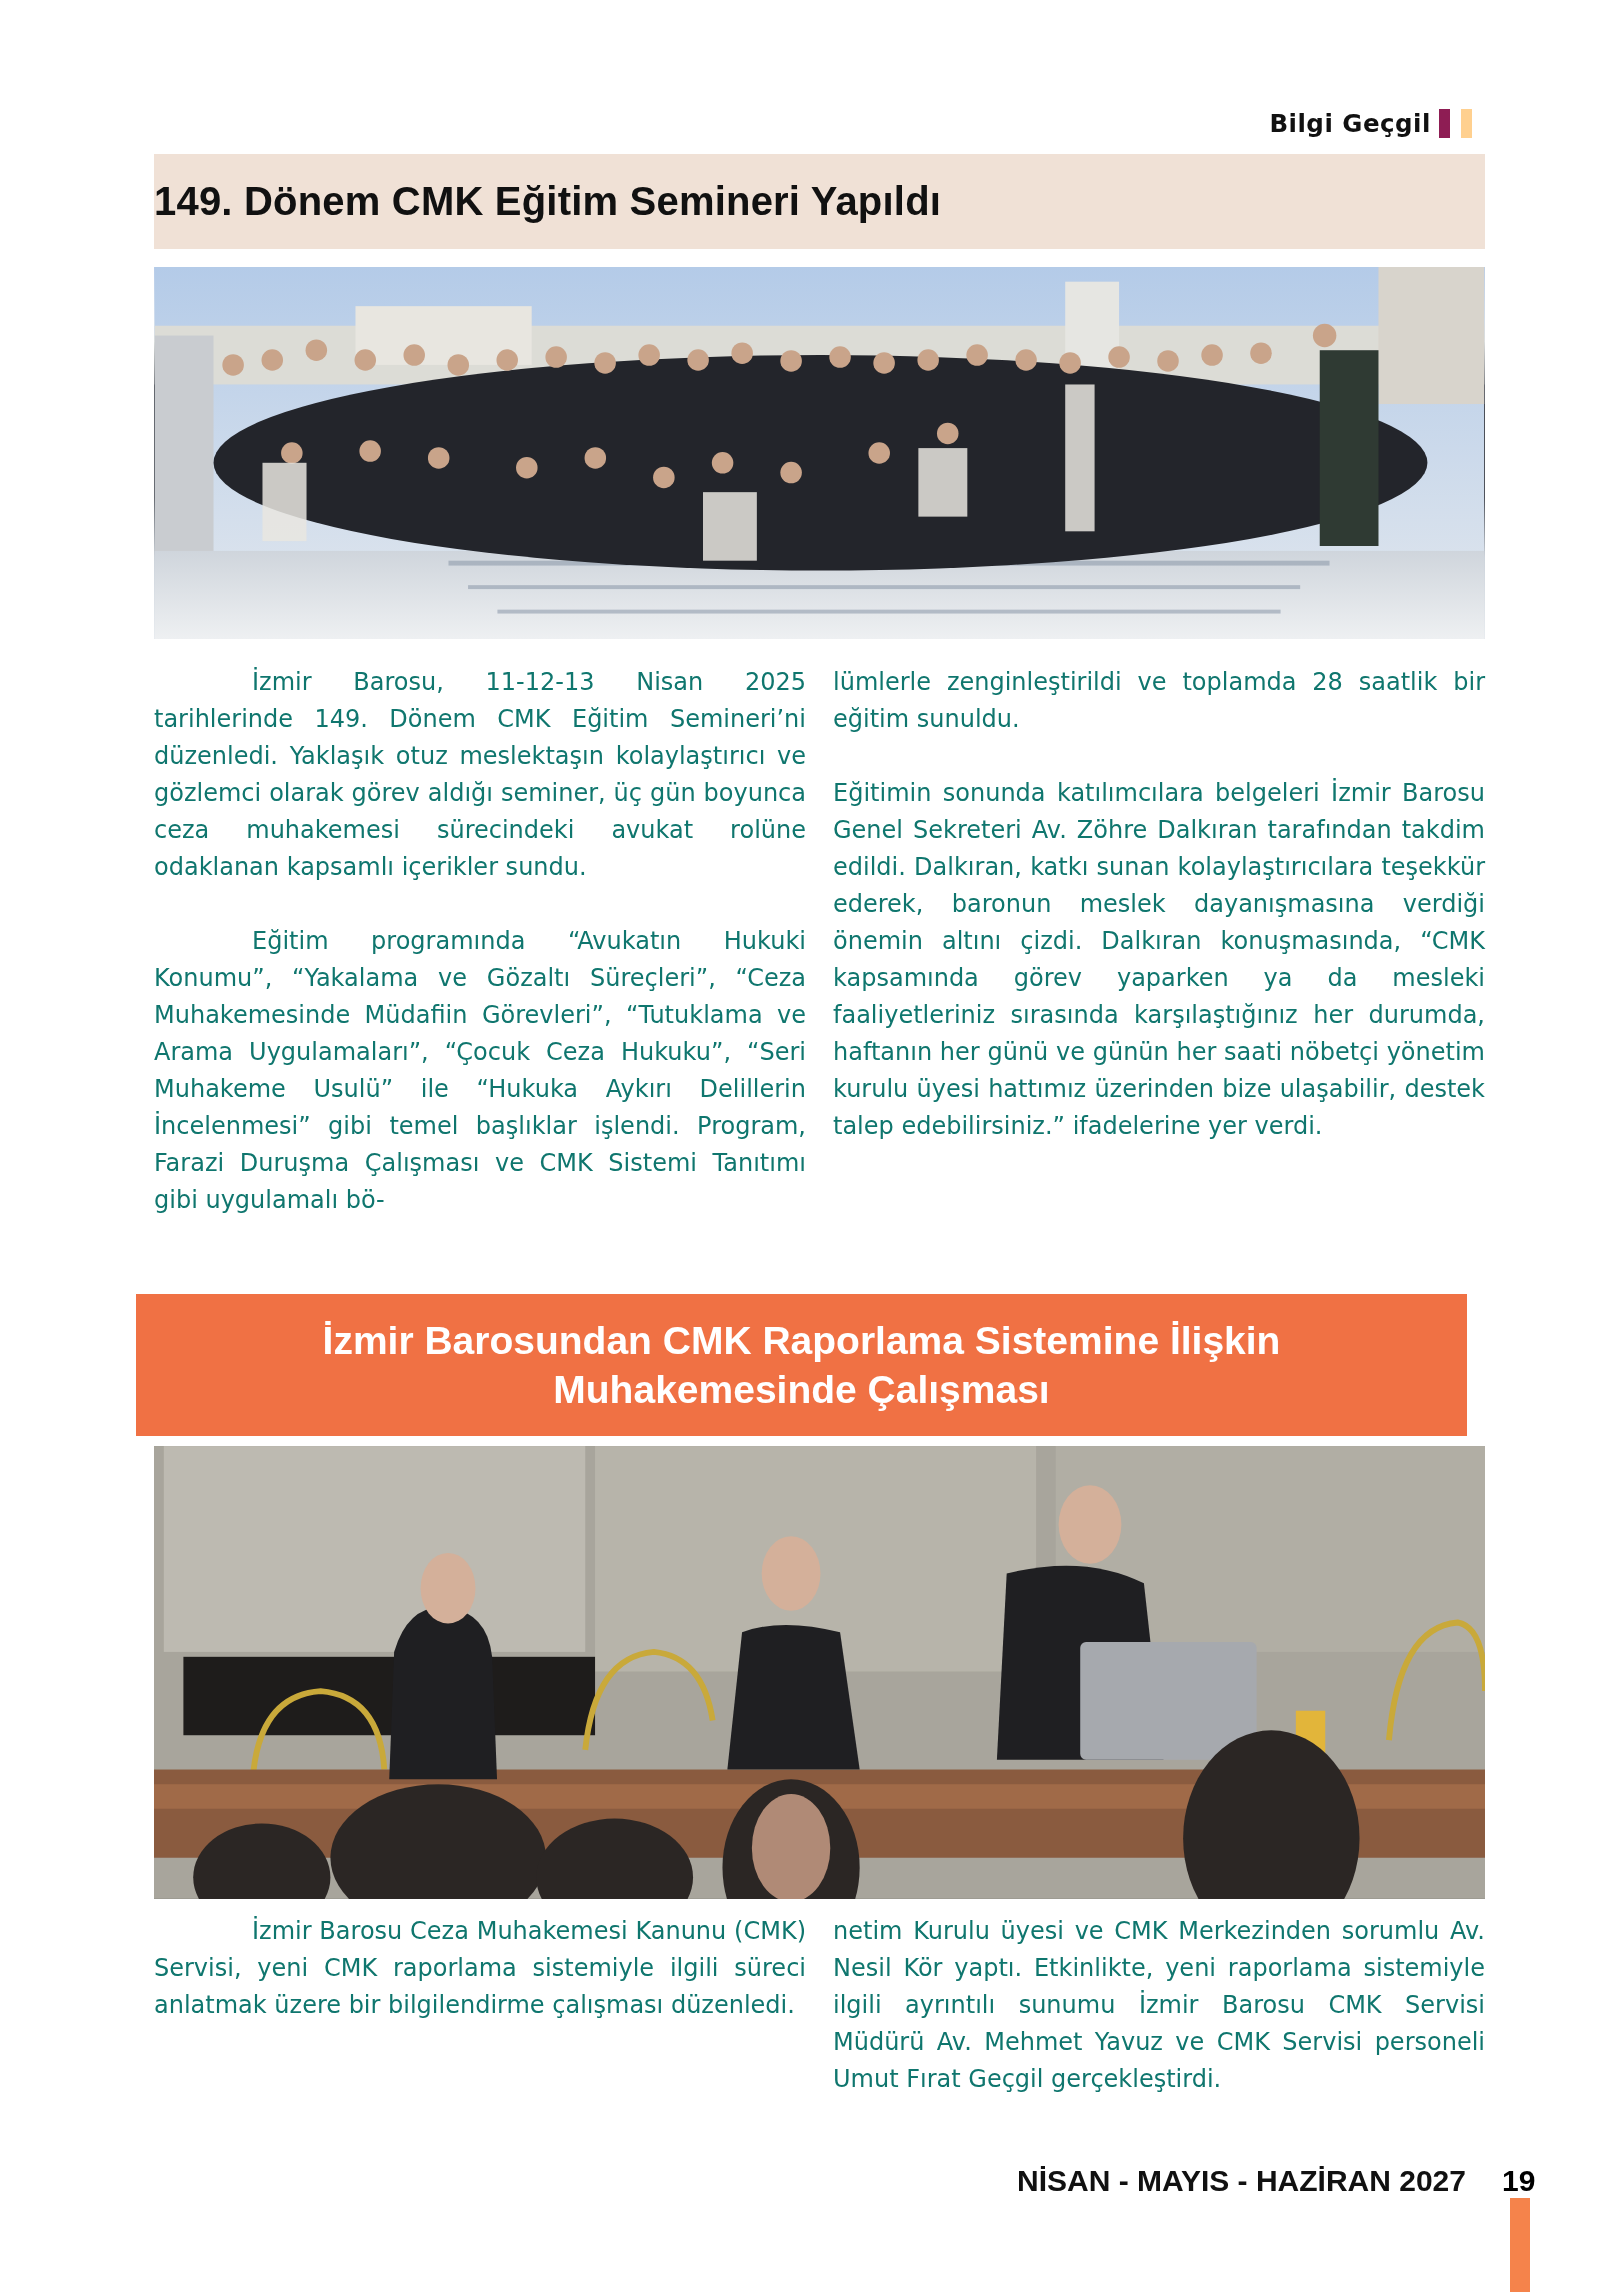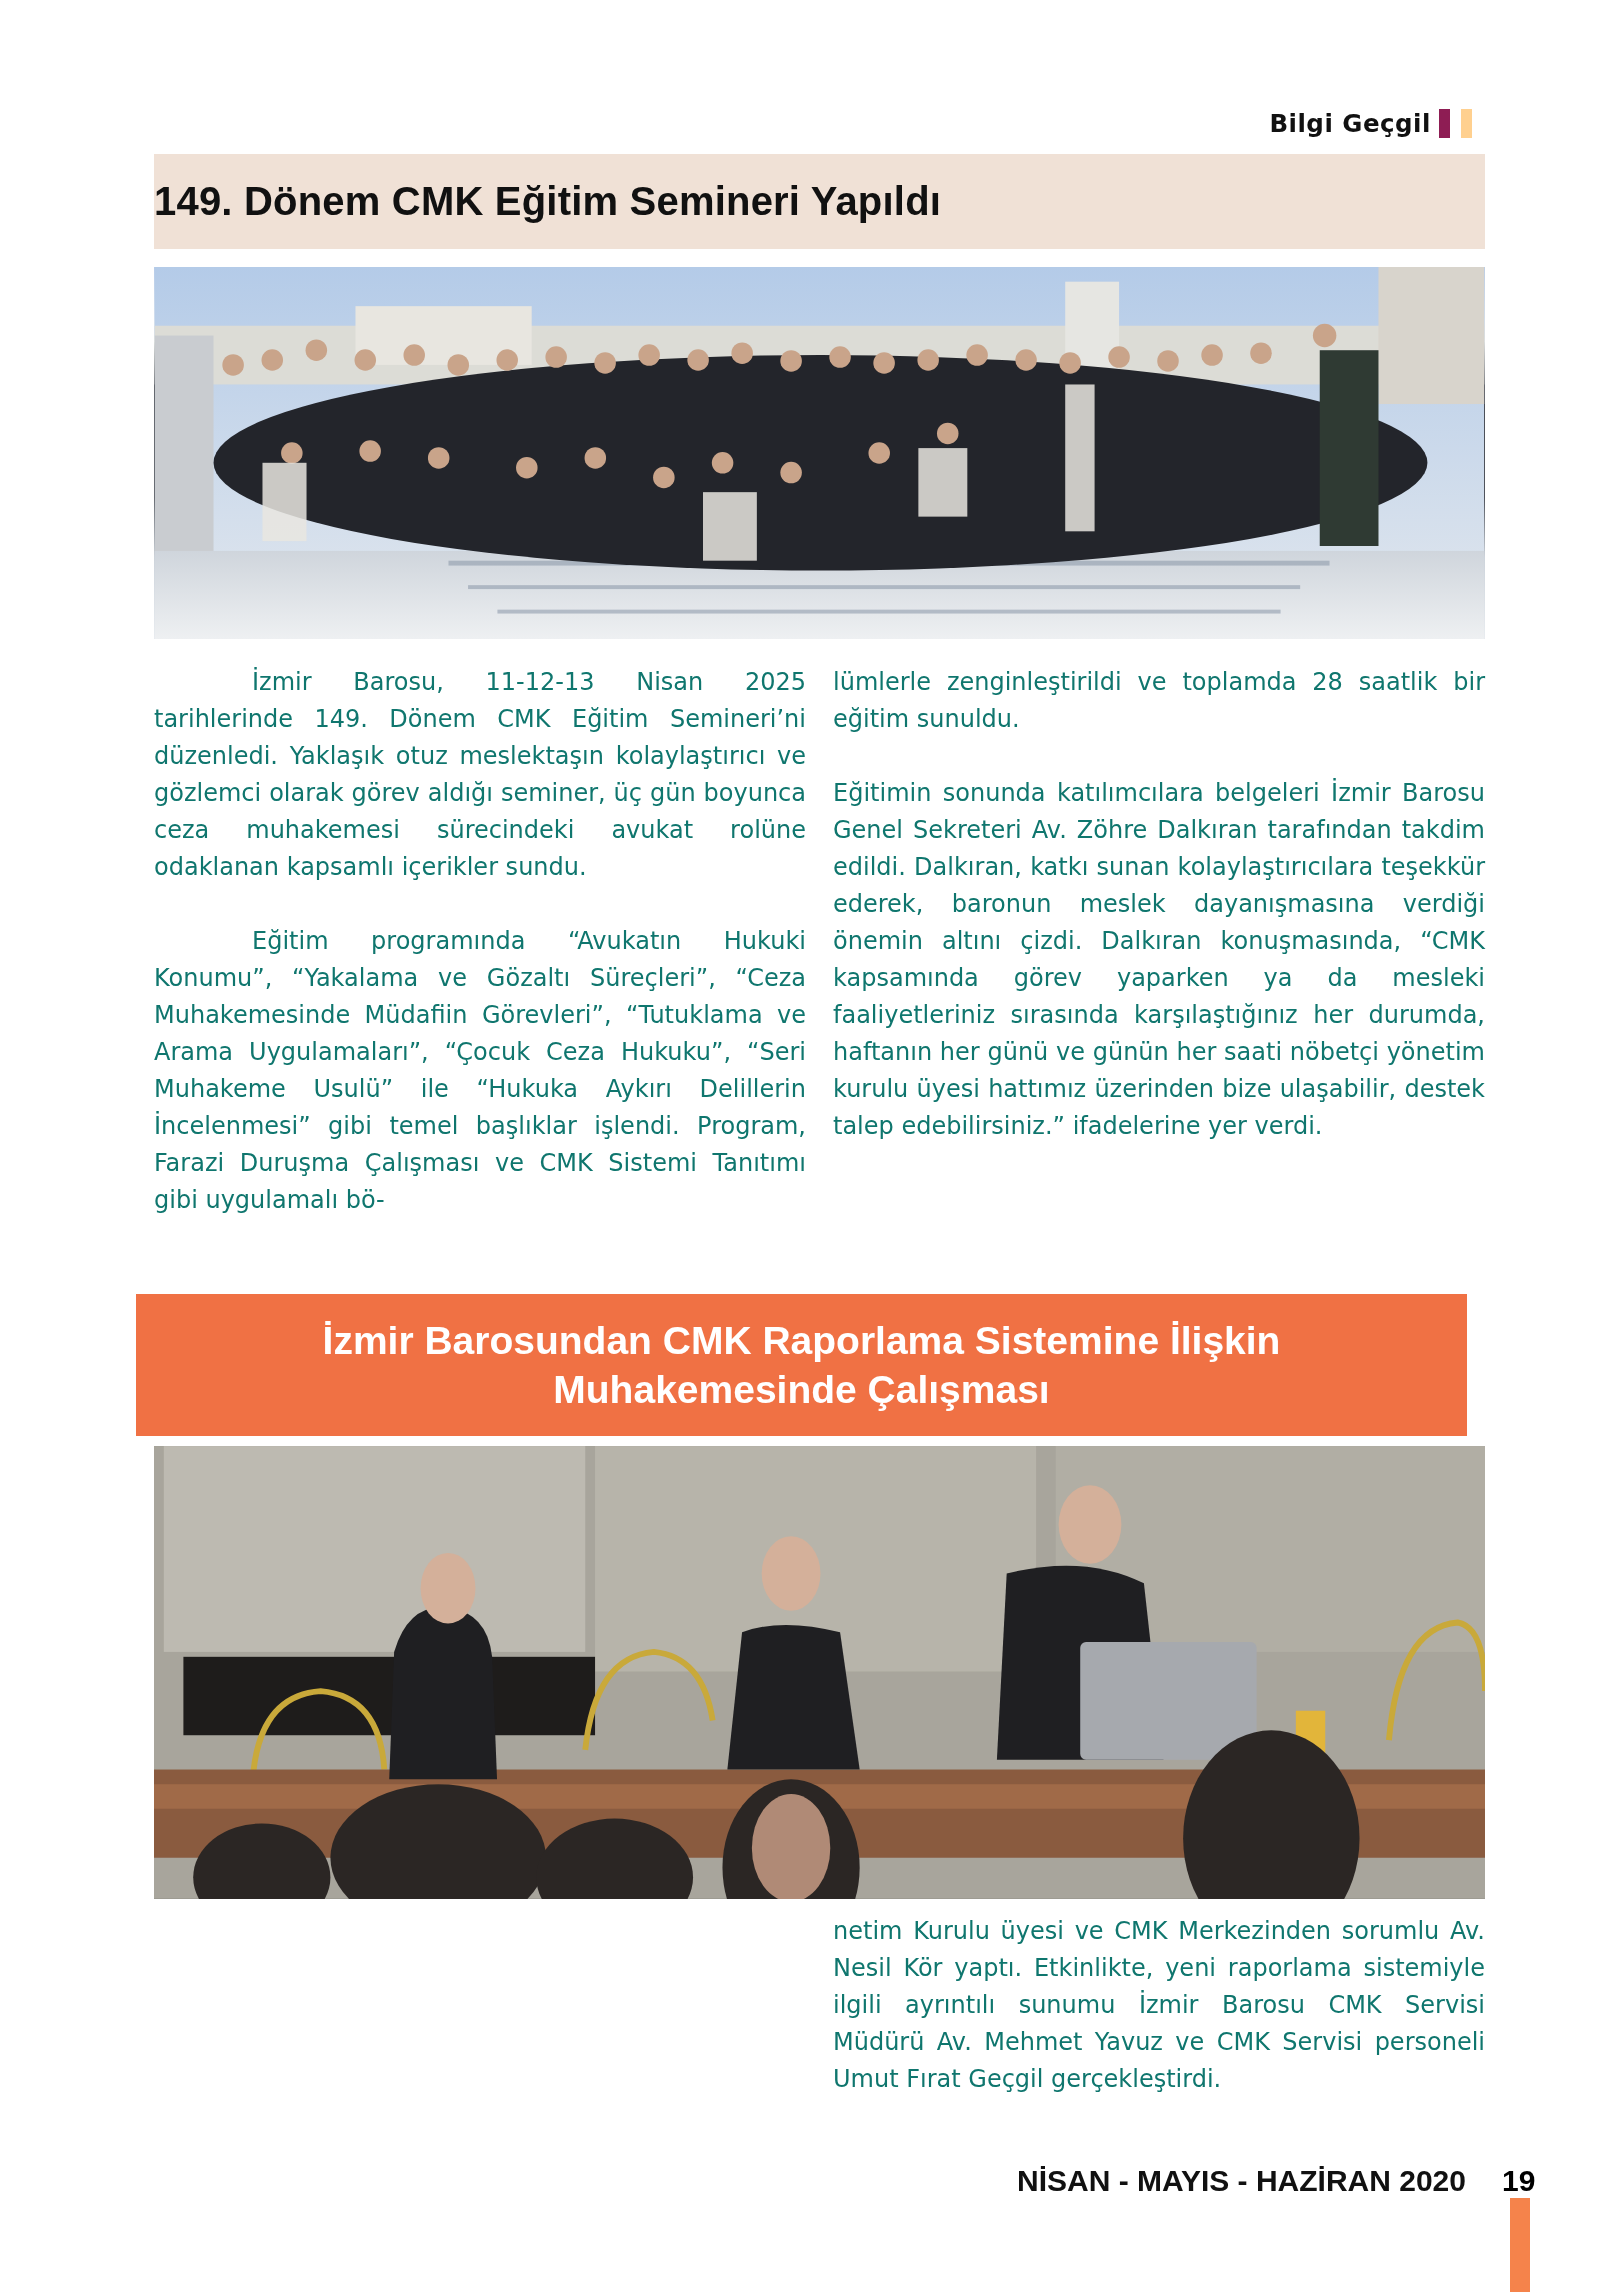--- a/index.html
+++ b/index.html
@@ -211,22 +211,23 @@
       <ellipse cx="290" cy="420" rx="110" ry="75"></ellipse>
       <ellipse cx="470" cy="440" rx="80" ry="60"></ellipse>
       <ellipse cx="650" cy="430" rx="70" ry="90"></ellipse>
       <ellipse cx="1140" cy="400" rx="90" ry="110"></ellipse>
     </g>
     <ellipse cx="650" cy="410" rx="40" ry="55" fill="#b08a76"></ellipse>
   </svg>
 </div>
 
 <div class="body-col col-b1">
+  <p class="indent">İzmir Barosu Ceza Muhakemesi Kanunu (CMK) Servisi, yeni CMK raporlama sistemiyle ilgili süreci anlatmak üzere bir bilgilendirme çalışması düzenledi.</p>
 </div>
 
 <div class="body-col col-b2">
   <p>netim Kurulu üyesi ve CMK Merkezinden sorumlu Av. Nesil Kör yaptı. Etkinlikte, yeni raporlama sistemiyle ilgili ayrıntılı sunumu İzmir Barosu CMK Servisi Müdürü Av. Mehmet Yavuz ve CMK Servisi personeli Umut Fırat Geçgil gerçekleştirdi.</p>
 </div>
 
-<div class="footer-issue">NİSAN - MAYIS - HAZİRAN 2020</div>
+<div class="footer-issue">NİSAN - MAYIS - HAZİRAN 2027</div>
 <div class="page-number">19</div>
 <div class="page-bar"></div>
 
 
 </body></html>

